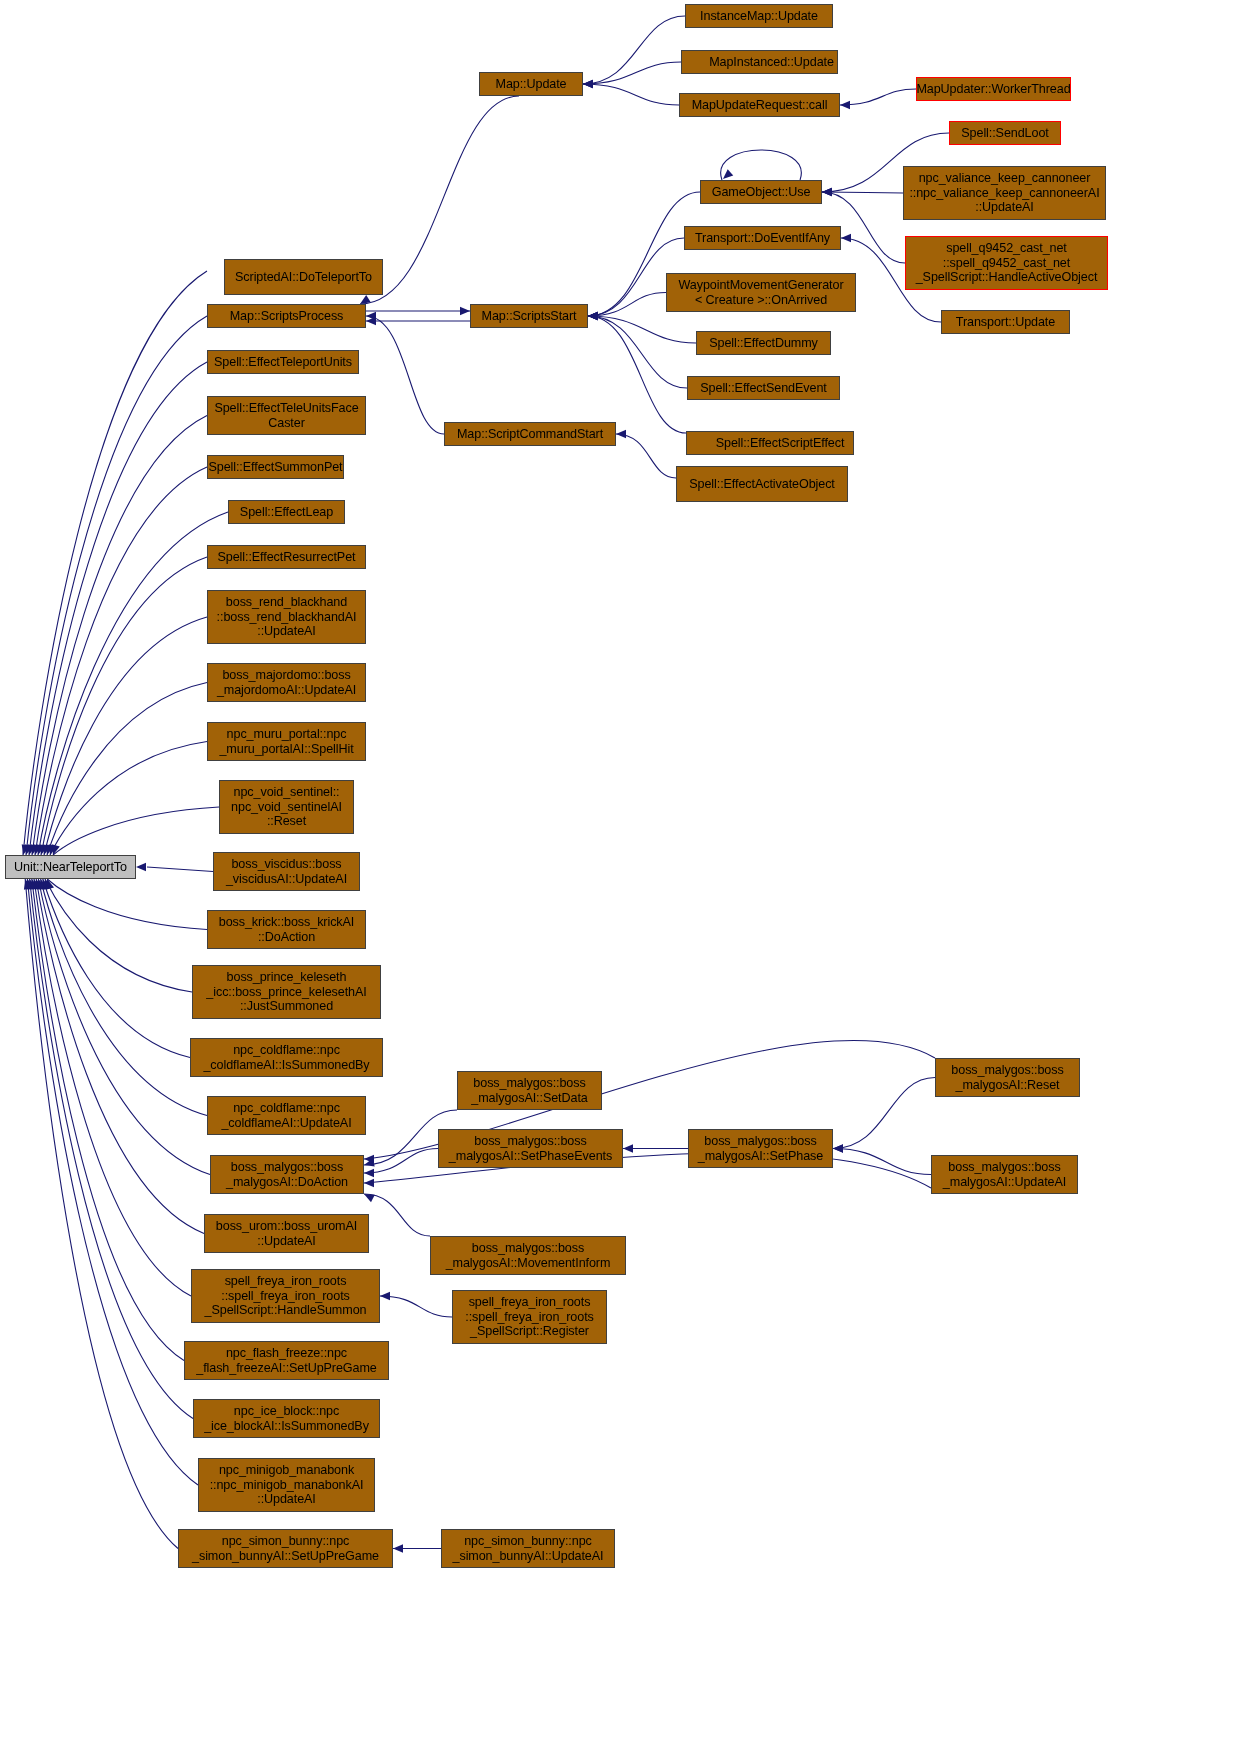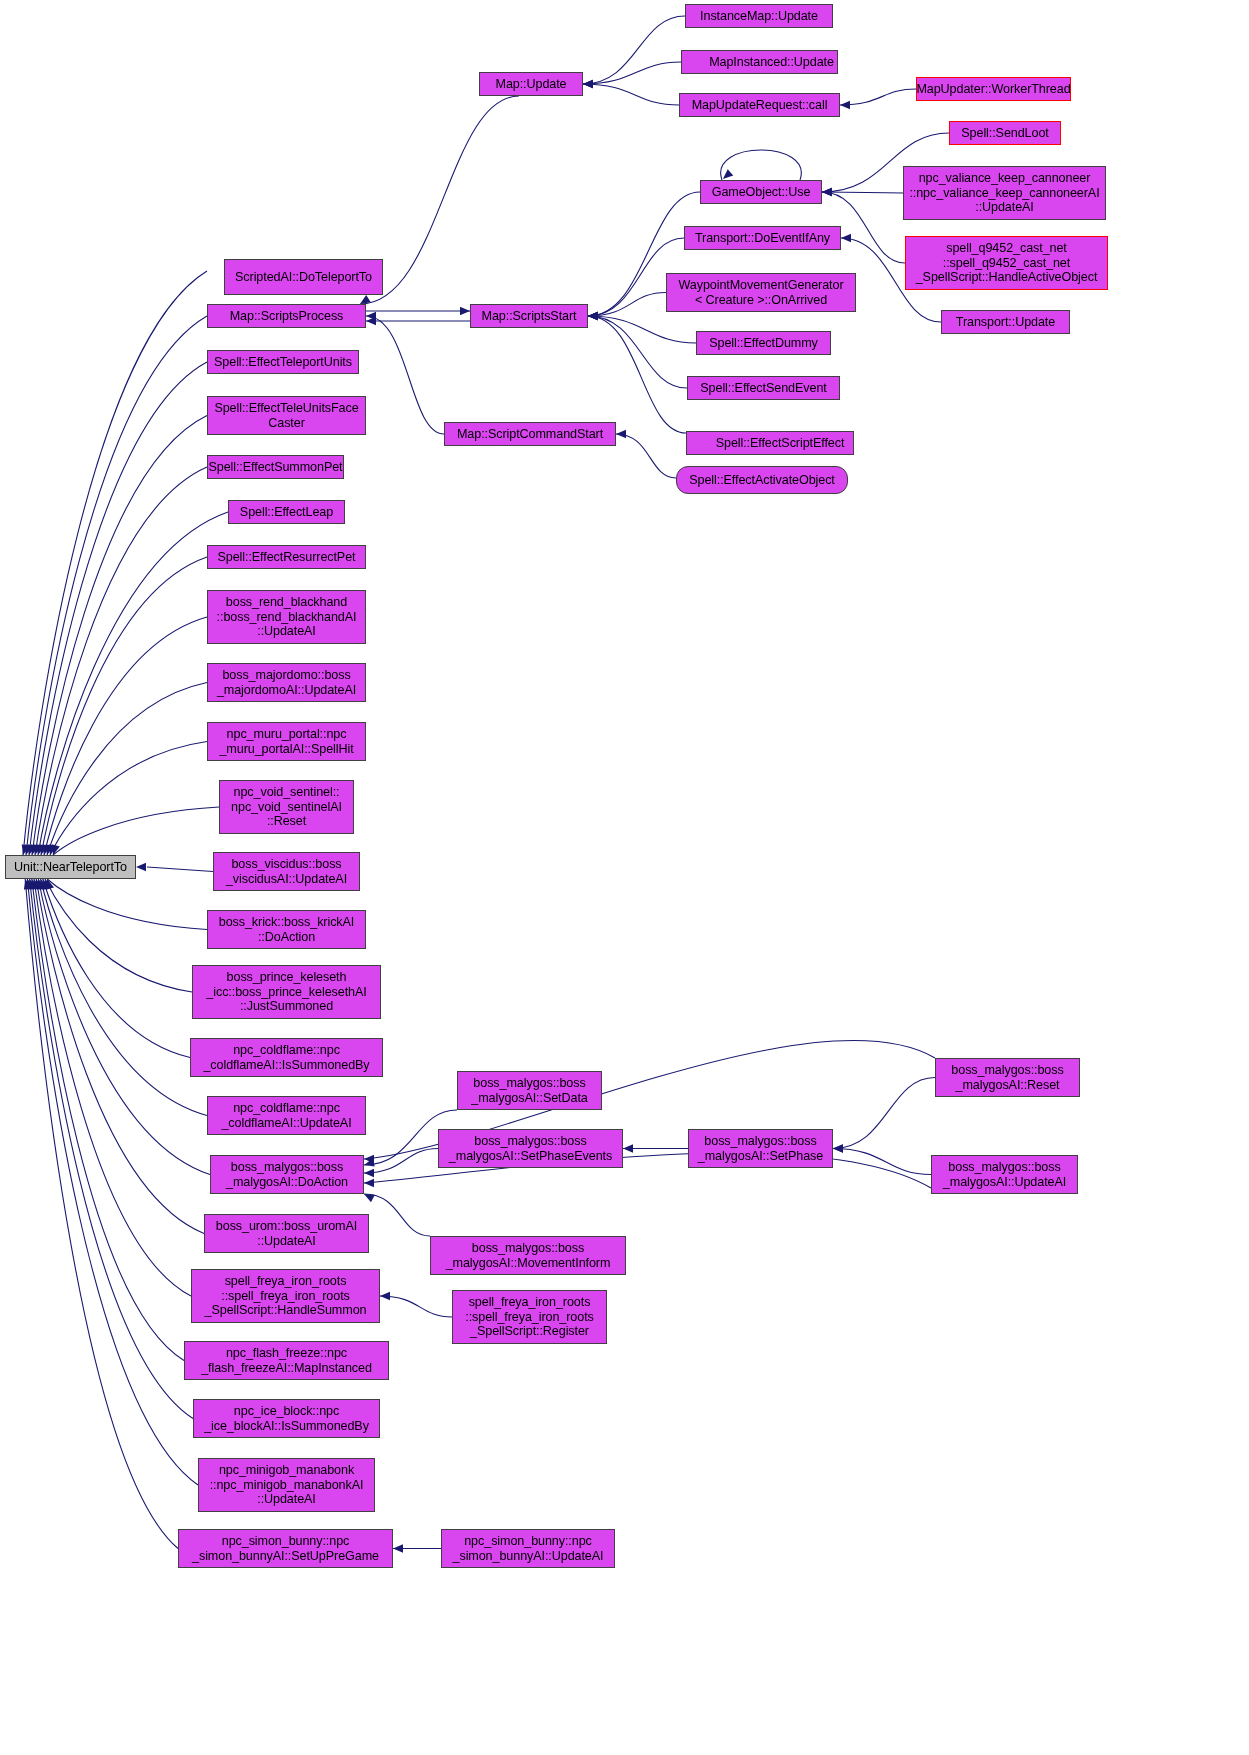--- a/index.html
+++ b/index.html
@@ -4,21 +4,21 @@
 <title>Unit::NearTeleportTo caller graph</title>
 <style>
   html,body{margin:0;padding:0;background:#ffffff;}
   body{font-family:"Liberation Sans","DejaVu Sans",sans-serif;}
   #canvas{position:relative;width:1249px;height:1755px;background:#fff;overflow:hidden;}
   #edges{position:absolute;left:0;top:0;width:1249px;height:1755px;pointer-events:none;}
   .node{
     position:absolute;
     box-sizing:border-box;
     border:1px solid #404040;
-    background:#d946ef;
+    background:#a16207;
     color:#000000;
     font-size:12.6px;
     line-height:14.6px;
     text-align:center;
     display:flex;
     align-items:center;
     justify-content:center;
     white-space:pre;
     letter-spacing:-0.1px;
   }
@@ -171,21 +171,21 @@
       <div class="node" style="left: 207px; top: 1096px; width: 159px; height: 39px;">npc_coldflame::npc
 _coldflameAI::UpdateAI</div>
       <div class="node" style="left: 210px; top: 1155px; width: 154px; height: 39px;">boss_malygos::boss
 _malygosAI::DoAction</div>
       <div class="node" style="left: 204px; top: 1214px; width: 165px; height: 39px;">boss_urom::boss_uromAI
 ::UpdateAI</div>
       <div class="node" style="left: 191px; top: 1269px; width: 189px; height: 54px;">spell_freya_iron_roots
 ::spell_freya_iron_roots
 _SpellScript::HandleSummon</div>
       <div class="node" style="left: 184px; top: 1341px; width: 205px; height: 39px;">npc_flash_freeze::npc
-_flash_freezeAI::MapInstanced</div>
+_flash_freezeAI::SetUpPreGame</div>
       <div class="node" style="left: 193px; top: 1399px; width: 187px; height: 39px;">npc_ice_block::npc
 _ice_blockAI::IsSummonedBy</div>
       <div class="node" style="left: 198px; top: 1458px; width: 177px; height: 54px;">npc_minigob_manabonk
 ::npc_minigob_manabonkAI
 ::UpdateAI</div>
       <div class="node" style="left: 178px; top: 1529px; width: 215px; height: 39px;">npc_simon_bunny::npc
 _simon_bunnyAI::SetUpPreGame</div>
       <div class="node" style="left: 479px; top: 72px; width: 104px; height: 24px;">Map::Update</div>
       <div class="node" style="left: 685px; top: 4px; width: 148px; height: 24px;">InstanceMap::Update</div>
       <div class="node" style="left: 681px; top: 50px; width: 157px; height: 24px; padding-left: 24px;">MapInstanced::Update</div>
@@ -201,21 +201,21 @@
       <div class="node red" style="left: 905px; top: 236px; width: 203px; height: 54px;">spell_q9452_cast_net
 ::spell_q9452_cast_net
 _SpellScript::HandleActiveObject</div>
       <div class="node" style="left: 941px; top: 310px; width: 129px; height: 24px;">Transport::Update</div>
       <div class="node" style="left: 684px; top: 226px; width: 157px; height: 24px;">Transport::DoEventIfAny</div>
       <div class="node" style="left: 666px; top: 273px; width: 190px; height: 39px;">WaypointMovementGenerator
 &lt; Creature &gt;::OnArrived</div>
       <div class="node" style="left: 696px; top: 331px; width: 135px; height: 24px;">Spell::EffectDummy</div>
       <div class="node" style="left: 687px; top: 376px; width: 153px; height: 24px;">Spell::EffectSendEvent</div>
       <div class="node" style="left: 686px; top: 431px; width: 168px; height: 24px; padding-left: 20px;">Spell::EffectScriptEffect</div>
-      <div class="node" style="left: 676px; top: 466px; width: 172px; height: 28px; border-radius: 12px;">Spell::EffectActivateObject</div>
+      <div class="node" style="left: 676px; top: 466px; width: 172px; height: 36px;">Spell::EffectActivateObject</div>
       <div class="node" style="left: 457px; top: 1071px; width: 145px; height: 39px;">boss_malygos::boss
 _malygosAI::SetData</div>
       <div class="node" style="left: 438px; top: 1129px; width: 185px; height: 39px;">boss_malygos::boss
 _malygosAI::SetPhaseEvents</div>
       <div class="node" style="left: 430px; top: 1236px; width: 196px; height: 39px;">boss_malygos::boss
 _malygosAI::MovementInform</div>
       <div class="node" style="left: 452px; top: 1290px; width: 155px; height: 54px;">spell_freya_iron_roots
 ::spell_freya_iron_roots
 _SpellScript::Register</div>
       <div class="node" style="left: 441px; top: 1529px; width: 174px; height: 39px;">npc_simon_bunny::npc

